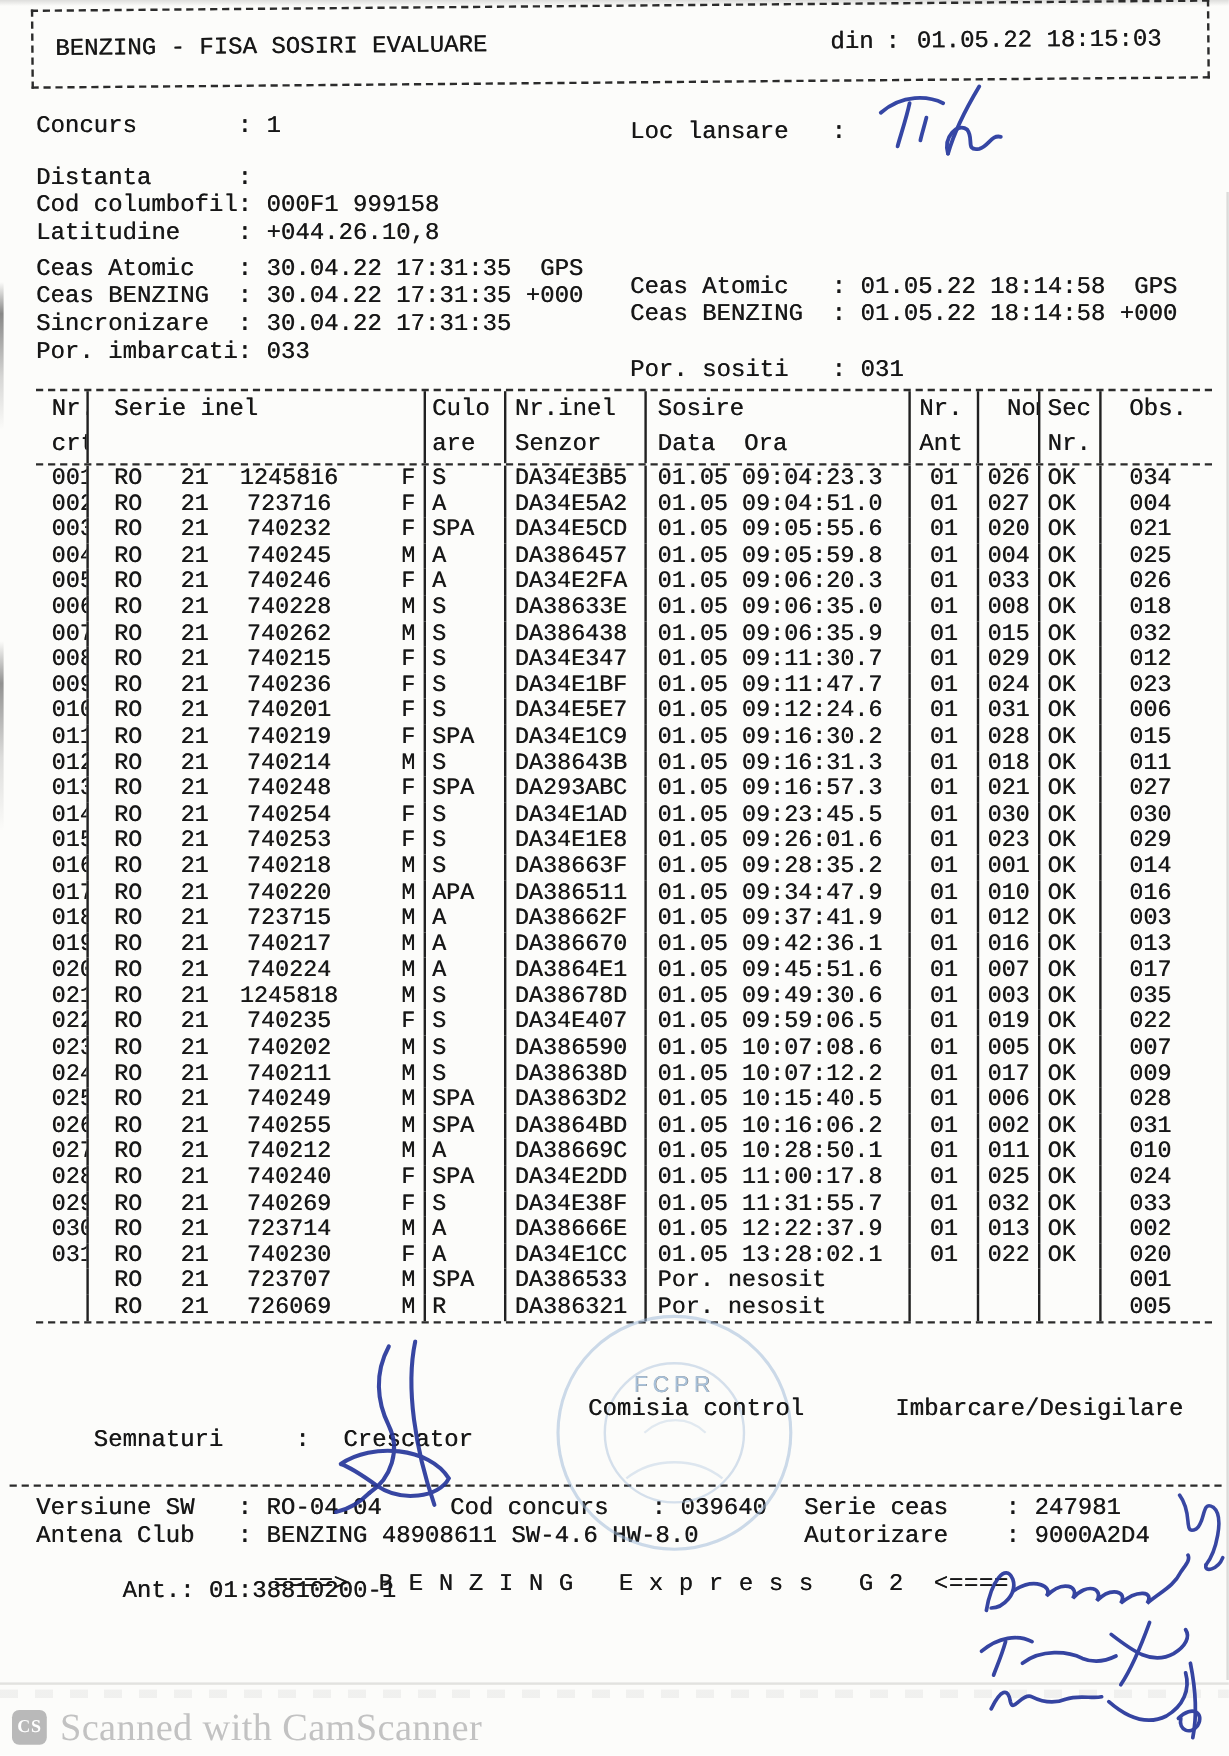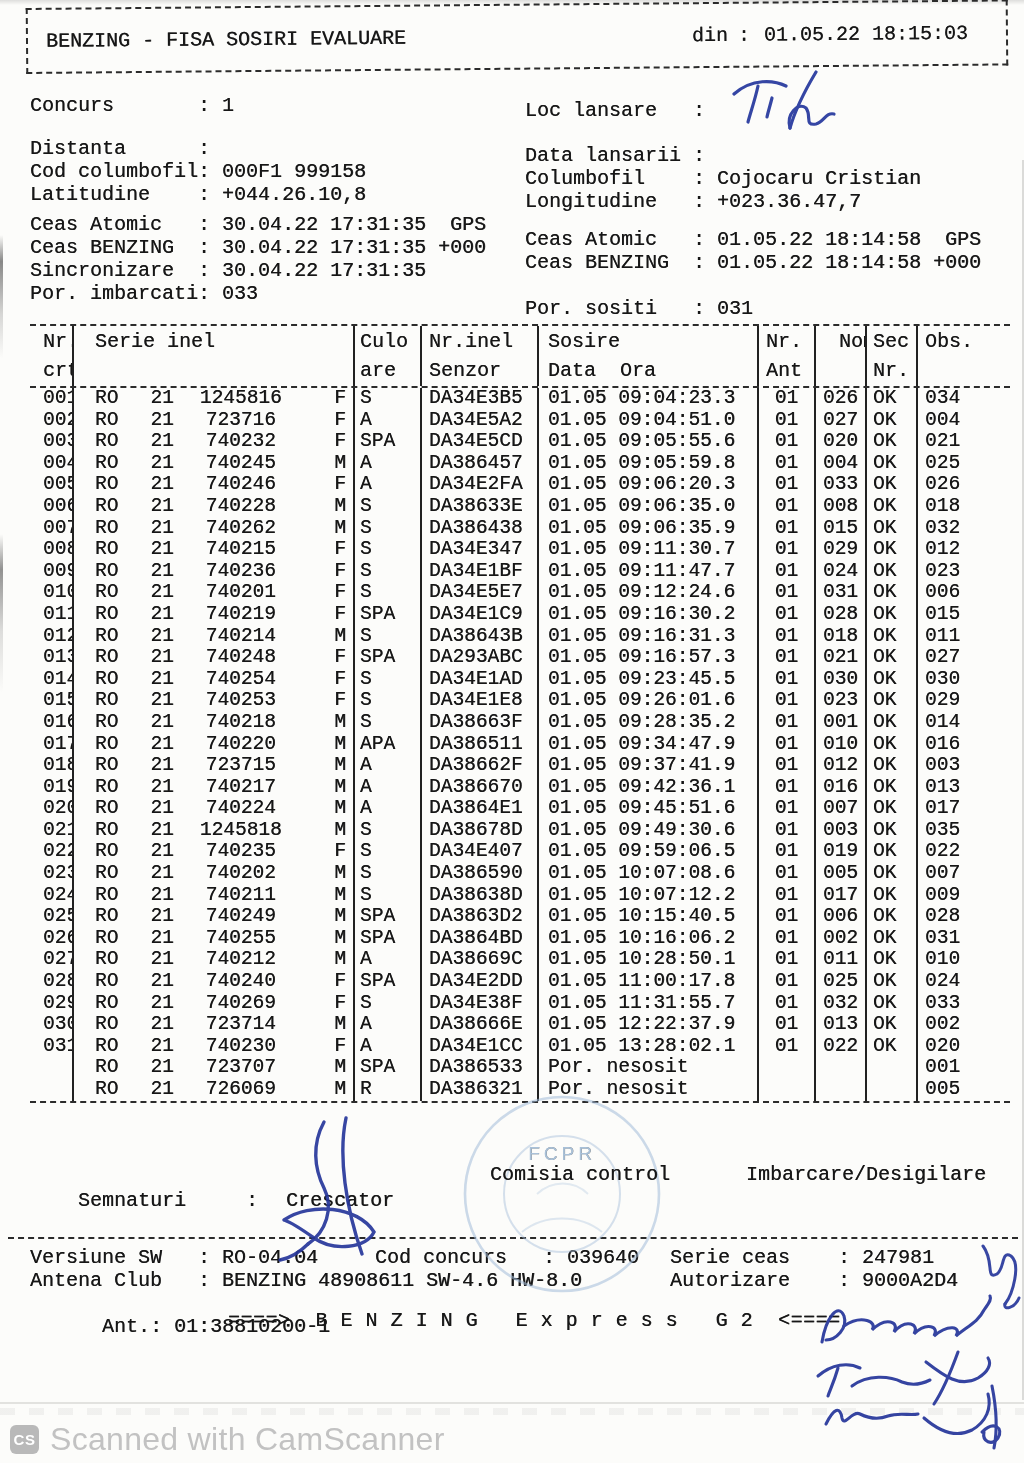--- a/index.html
+++ b/index.html
@@ -43,41 +43,41 @@
   .c-serie{display:flex}
   .co{margin-left:21px}.yr{margin-left:32px}
   .ring{display:inline-block;width:118px;text-align:center;margin-left:8px}
   .sex{margin-left:auto;margin-right:7px}
   .c-col,.h-cul{padding-left:5px}
   .c-sen,.h-sen{padding-left:7px}
   .c-arr,.h-sos{padding-left:9px}
   .c-ant{text-align:center}.h-ant{padding-left:7px}
   .c-nom{text-align:center}.h-nom{padding-left:23px}
   .c-sec,.h-sec{padding-left:6px}
-  .c-obs,.h-obs{padding-left:7px}
+  .c-obs,.h-obs{padding-left:23px}
 
   .sig-row{position:absolute;top:1162px;left:30px;right:14px;height:26px;line-height:26px;white-space:pre;z-index:3}
   .sig-left .val{margin-left:28px}
   .sig-c2{position:absolute;left:460px;top:0}
   .sig-c3{position:absolute;left:716px;top:0}
 
   .dash-bottom{position:absolute;top:1237px;left:8px;right:6px;border-top:2.5px dashed #2b2b2b}
   .sw{position:absolute;top:1246px;left:30px;right:10px}
   .sw .line{position:relative}
   .g{position:absolute;top:0;white-space:pre}
   .g1{left:0}.g2{left:345px}.g3{left:640px}
   .banner{position:absolute;top:1309px;left:228px;white-space:pre;letter-spacing:.5px}
 
   .stamp{position:absolute;left:452px;top:1082px;width:220px;height:220px;z-index:1}
   .loc-ink{position:absolute;left:728px;top:70px;width:120px;height:62px;z-index:3}
   .sig-ink{position:absolute;left:262px;top:1116px;width:170px;height:150px;z-index:4}
   .tick-ink{position:absolute;left:975px;top:1240px;width:49px;height:76px;z-index:4}
   .names-ink{position:absolute;left:806px;top:1290px;width:218px;height:168px;z-index:4}
 
-  .cam{position:absolute;top:1421px;left:10px;display:flex;align-items:center;font-family:Liberation Sans, sans-serif;text-shadow:none}
+  .cam{position:absolute;top:1421px;left:10px;display:flex;align-items:center;font-family:Liberation Serif, serif;text-shadow:none}
   .cam-badge{width:29px;height:29px;background:#b9b9b9;border-radius:6px;color:#fff;font-weight:bold;font-size:15px;
              display:flex;align-items:center;justify-content:center;letter-spacing:.5px}
   .cam-text{margin-left:11px;color:#c2c2c2;font-size:32px;letter-spacing:.3px}
 </style>
 </head>
 <body>
 
 <div class="paper">
   <div class="top-shade"></div>
   <div class="edge-left"></div>
@@ -91,26 +91,20 @@
   </div>
 
   <div class="line pos-concurs"><span class="lbl">Concurs</span><span class="sep">:</span><span class="val">1</span></div>
   <div class="line pos-loc"><span class="lbl">Loc lansare</span><span class="sep">:</span><span class="val"></span></div>
 
   <div class="pos-left2">
 
   <div class="line"><span class="lbl">Distanta</span><span class="sep">:</span><span class="val"></span></div>
       <div class="line"><span class="lbl">Cod columbofil</span><span class="sep">:</span><span class="val">000F1 999158</span></div>
       <div class="line"><span class="lbl">Latitudine</span><span class="sep">:</span><span class="val">+044.26.10,8</span></div>
-    </div>
-  <div class="pos-right2">
-
-  <div class="line"><span class="lbl">Data lansarii</span><span class="sep">:</span><span class="val"></span></div>
-      <div class="line"><span class="lbl">Columbofil</span><span class="sep">:</span><span class="val">Cojocaru Cristian</span></div>
-      <div class="line"><span class="lbl">Longitudine</span><span class="sep">:</span><span class="val">+023.36.47,7</span></div>
     </div>
 
   <div class="pos-clkL">
 
   <div class="line"><span class="lbl">Ceas Atomic</span><span class="sep">:</span><span class="val">30.04.22 17:31:35  GPS</span></div>
       <div class="line"><span class="lbl">Ceas BENZING</span><span class="sep">:</span><span class="val">30.04.22 17:31:35 +000</span></div>
       <div class="line"><span class="lbl">Sincronizare</span><span class="sep">:</span><span class="val">30.04.22 17:31:35</span></div>
       <div class="line"><span class="lbl">Por. imbarcati</span><span class="sep">:</span><span class="val">033</span></div>
     </div>
   <div class="pos-clkR">

